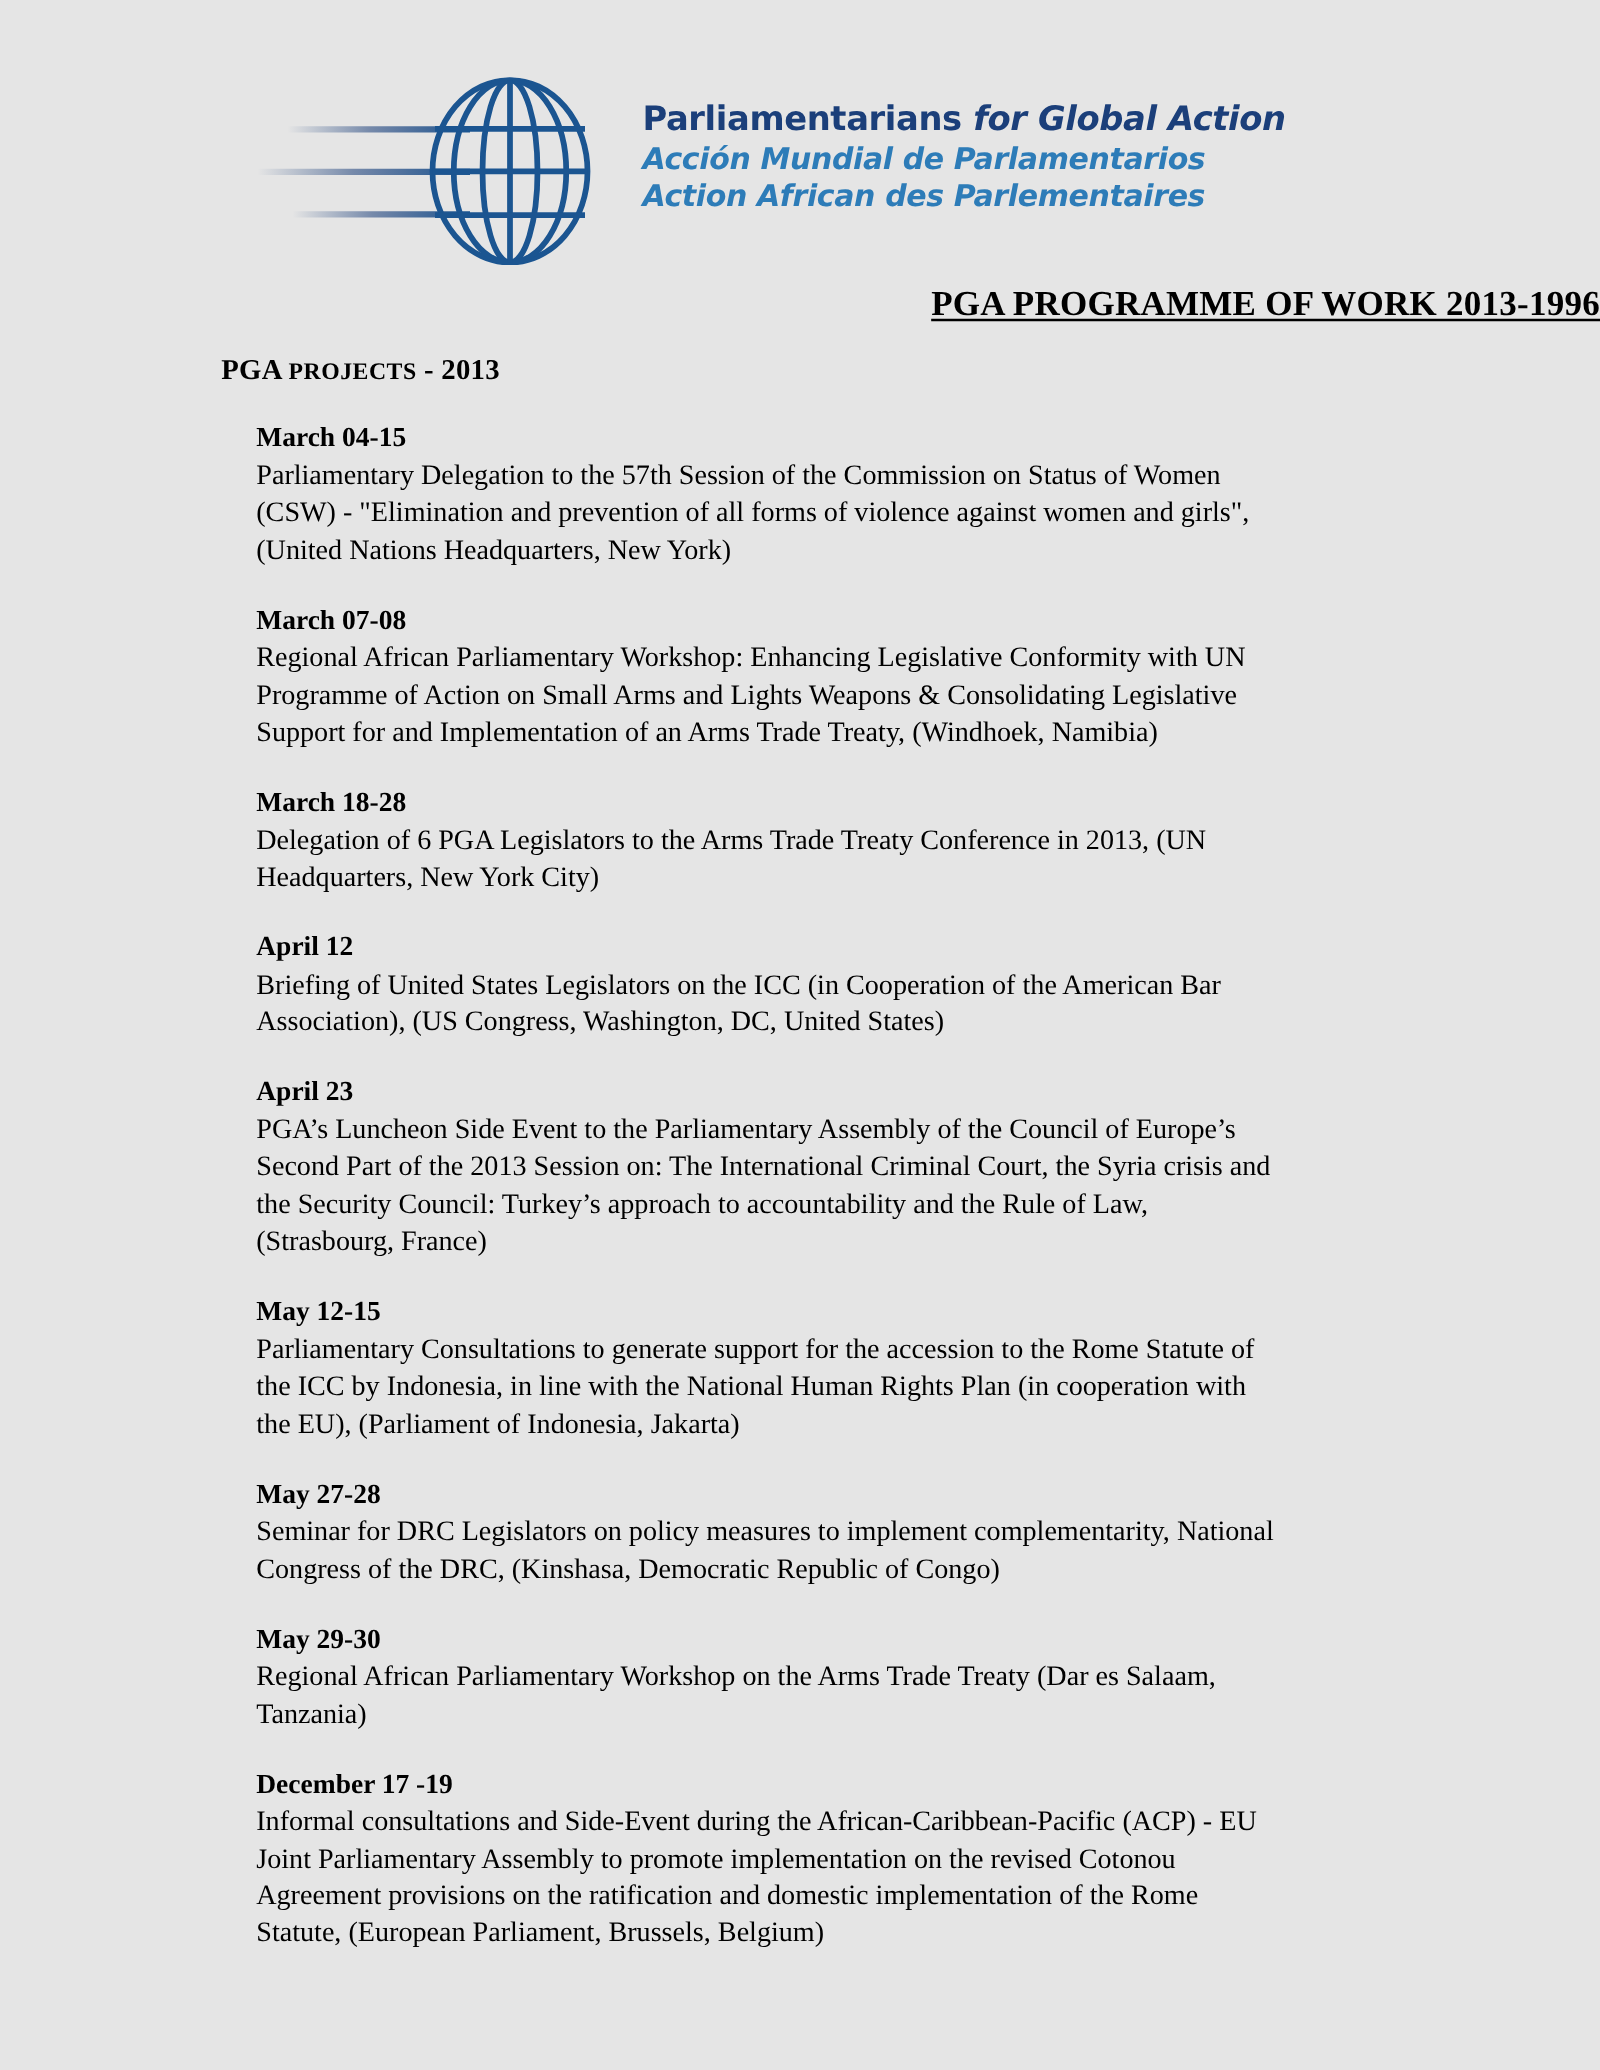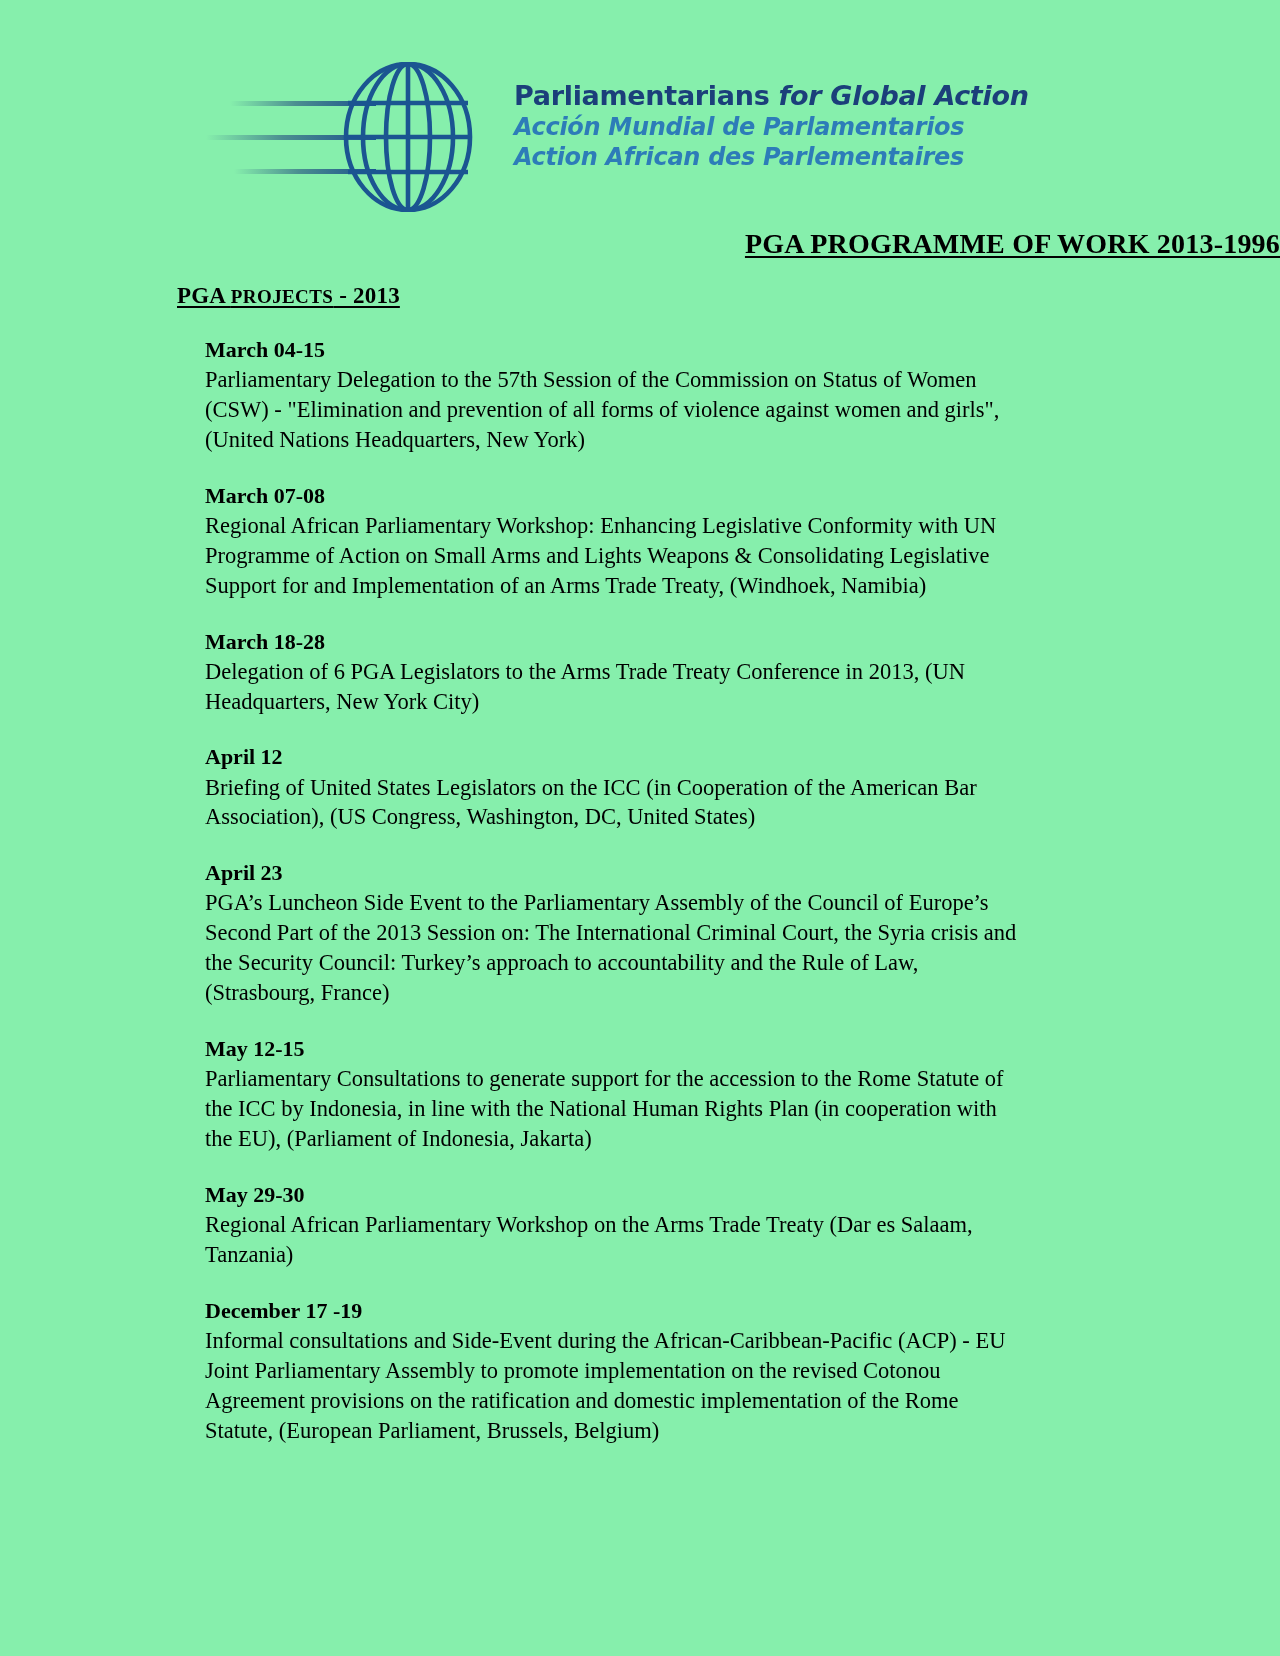--- a/index.html
+++ b/index.html
@@ -9,21 +9,21 @@
   }
   body {
     font-family: "Liberation Serif", "DejaVu Serif", serif;
     color: #000000;
   }
   .page {
     position: relative;
     width: 1280px;
     height: 1656px;
     margin: 0 auto;
-    background: #86efac;
+    background: #e5e5e5;
     overflow: hidden;
   }
 
   
   .logo-block {
     position: absolute;
     left: 206px;
     top: 62px;
     width: 830px;
     height: 150px;
@@ -87,21 +87,20 @@
     width: 852px;
   }
 
   .section-heading {
     font-size: 23px;
     font-weight: bold;
     margin: 0 0 26px 0;
     letter-spacing: 0.2px;
   }
   .section-heading span.u {
-    text-decoration: underline;
     text-underline-offset: 3px;
     text-align: right;
   }
   .section-heading .smallcaps {
     font-size: 19px;
     letter-spacing: 0.4px;
   }
 
   .entry {
     margin-bottom: 26px;
@@ -185,20 +184,24 @@
     <div class="entry">
       <div class="entry-date">April 23</div>
       <div class="entry-desc">PGA’s Luncheon Side Event to the Parliamentary Assembly of the Council of Europe’s Second Part of the 2013 Session on: The International Criminal Court, the Syria crisis and the Security Council: Turkey’s approach to accountability and the Rule of Law, (Strasbourg, France)</div>
     </div>
 
     <div class="entry">
       <div class="entry-date">May 12-15</div>
       <div class="entry-desc">Parliamentary Consultations to generate support for the accession to the Rome Statute of the ICC by Indonesia, in line with the National Human Rights Plan (in cooperation with the EU), (Parliament of Indonesia, Jakarta)</div>
     </div>
 
+    <div class="entry">
+      <div class="entry-date">May 27-28</div>
+      <div class="entry-desc">Seminar for DRC Legislators on policy measures to implement complementarity, National Congress of the DRC, (Kinshasa, Democratic Republic of Congo)</div>
+    </div>
 
     <div class="entry">
       <div class="entry-date">May 29-30</div>
       <div class="entry-desc">Regional African Parliamentary Workshop on the Arms Trade Treaty (Dar es Salaam, Tanzania)</div>
     </div>
 
     <div class="entry">
       <div class="entry-date">December 17 -19</div>
       <div class="entry-desc">Informal consultations and Side-Event during the African-Caribbean-Pacific (ACP) - EU Joint Parliamentary Assembly to promote implementation on the revised Cotonou Agreement provisions on the ratification and domestic implementation of the Rome Statute, (European Parliament, Brussels, Belgium)</div>
     </div>

